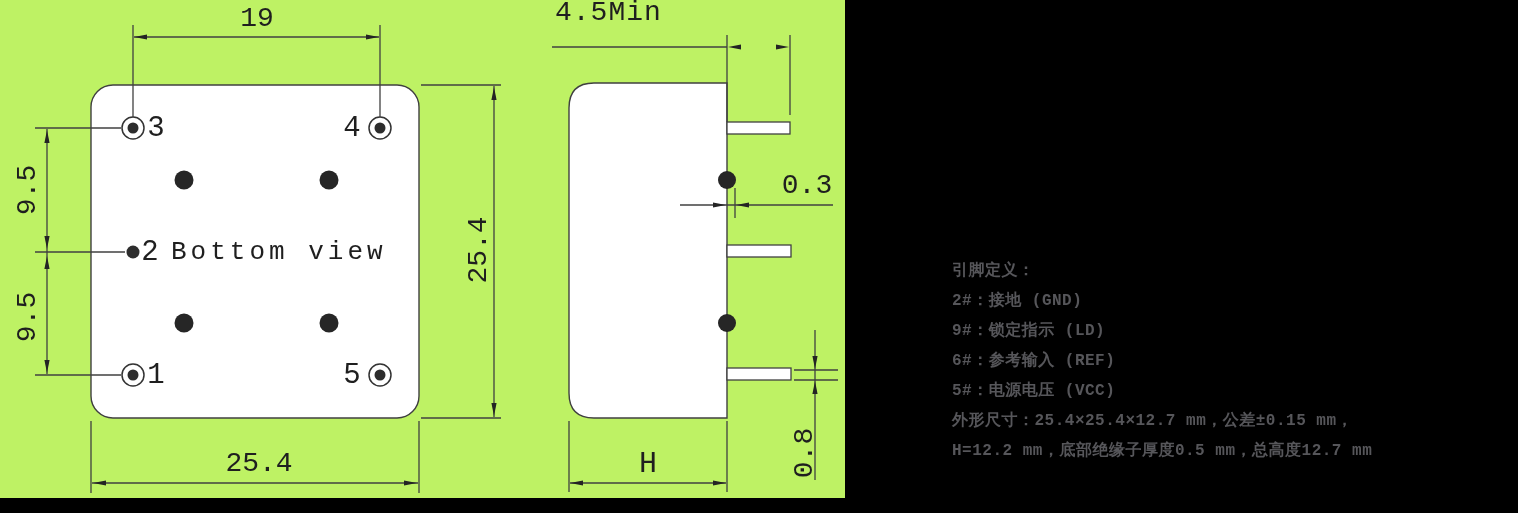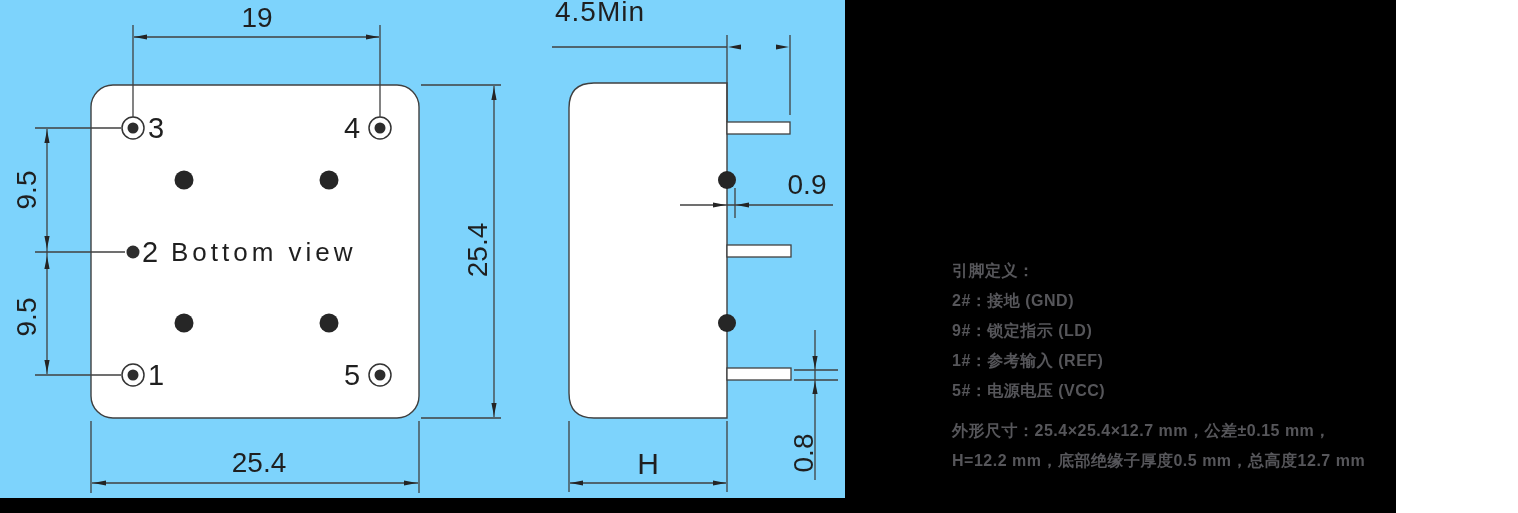--- a/index.html
+++ b/index.html
@@ -1,18 +1,18 @@
 <!DOCTYPE html>
 <html><head>
 <meta charset="utf-8">
 <style>
   html,body{margin:0;padding:0;background:#ffffff;}
   #canvas{
-    position:relative;width:1396px;height:513px;background:#7dd3fc;
-    overflow:hidden;font-family:Liberation Sans, sans-serif;
+    position:relative;width:1518px;height:513px;background:#bef264;
+    overflow:hidden;font-family:Liberation Mono, monospace;
   }
   #drawing-svg{position:absolute;left:0;top:0;}
   .black-panel{position:absolute;background:#000000;}
   .dim-label{
     position:absolute;color:#1f1f1f;font-size:28px;white-space:nowrap;
     transform:translate(-50%,-50%);
   }
   .dim-label.rot{transform:translate(-50%,-50%) rotate(-90deg);}
   .dim-label.left-anchor{transform:translate(0,-50%);}
   .pin-label{
@@ -21,21 +21,21 @@
   }
   .view-title{
     position:absolute;color:#1f1f1f;font-size:26px;letter-spacing:4px;
     white-space:nowrap;transform:translate(0,-50%);
   }
   #cn-text{
     position:absolute;left:952px;top:256px;color:#56565a;
     font-size:16px;font-weight:bold;line-height:30px;white-space:nowrap;
     letter-spacing:0.5px;
   }
-  #cn-text .outline-line1{margin-top:10px;}
+  #cn-text .outline-line1{margin-top:0;}
 </style>
 </head>
 <body>
 
 <div id="canvas">
 
   <svg id="drawing-svg" width="1518" height="513" viewBox="0 0 1518 513">
 
     <g fill="none" stroke="#404040" stroke-width="1.4">
       <rect x="91" y="85" width="328" height="333" rx="22" fill="#ffffff"></rect>
@@ -146,27 +146,27 @@
 
   <span class="pin-label" style="left:156px;top:128px;">3</span>
   <span class="pin-label" style="left:352px;top:128px;">4</span>
   <span class="pin-label" style="left:150px;top:252px;">2</span>
   <span class="pin-label" style="left:156px;top:375px;">1</span>
   <span class="pin-label" style="left:352px;top:375px;">5</span>
 
   <span class="view-title" style="left:171px;top:252px;">Bottom view</span>
 
   <span class="dim-label left-anchor" style="left:555px;top:12px;letter-spacing:1px;">4.5Min</span>
-  <span class="dim-label" style="left:807px;top:185px;">0.9</span>
+  <span class="dim-label" style="left:807px;top:185px;">0.3</span>
   <span class="dim-label rot" style="left:804px;top:453px;">0.8</span>
   <span class="dim-label" style="left:648px;top:464px;font-size:30px;">H</span>
 
   <div id="cn-text">
     <div>引脚定义：</div>
     <div>2#：接地 (GND)</div>
     <div>9#：锁定指示 (LD)</div>
-    <div>1#：参考输入 (REF)</div>
+    <div>6#：参考输入 (REF)</div>
     <div>5#：电源电压 (VCC)</div>
     <div class="outline-line1">外形尺寸：25.4×25.4×12.7 mm，公差±0.15 mm，</div>
     <div>H=12.2 mm，底部绝缘子厚度0.5 mm，总高度12.7 mm</div>
   </div>
 
 </div>
 
 </body></html>

